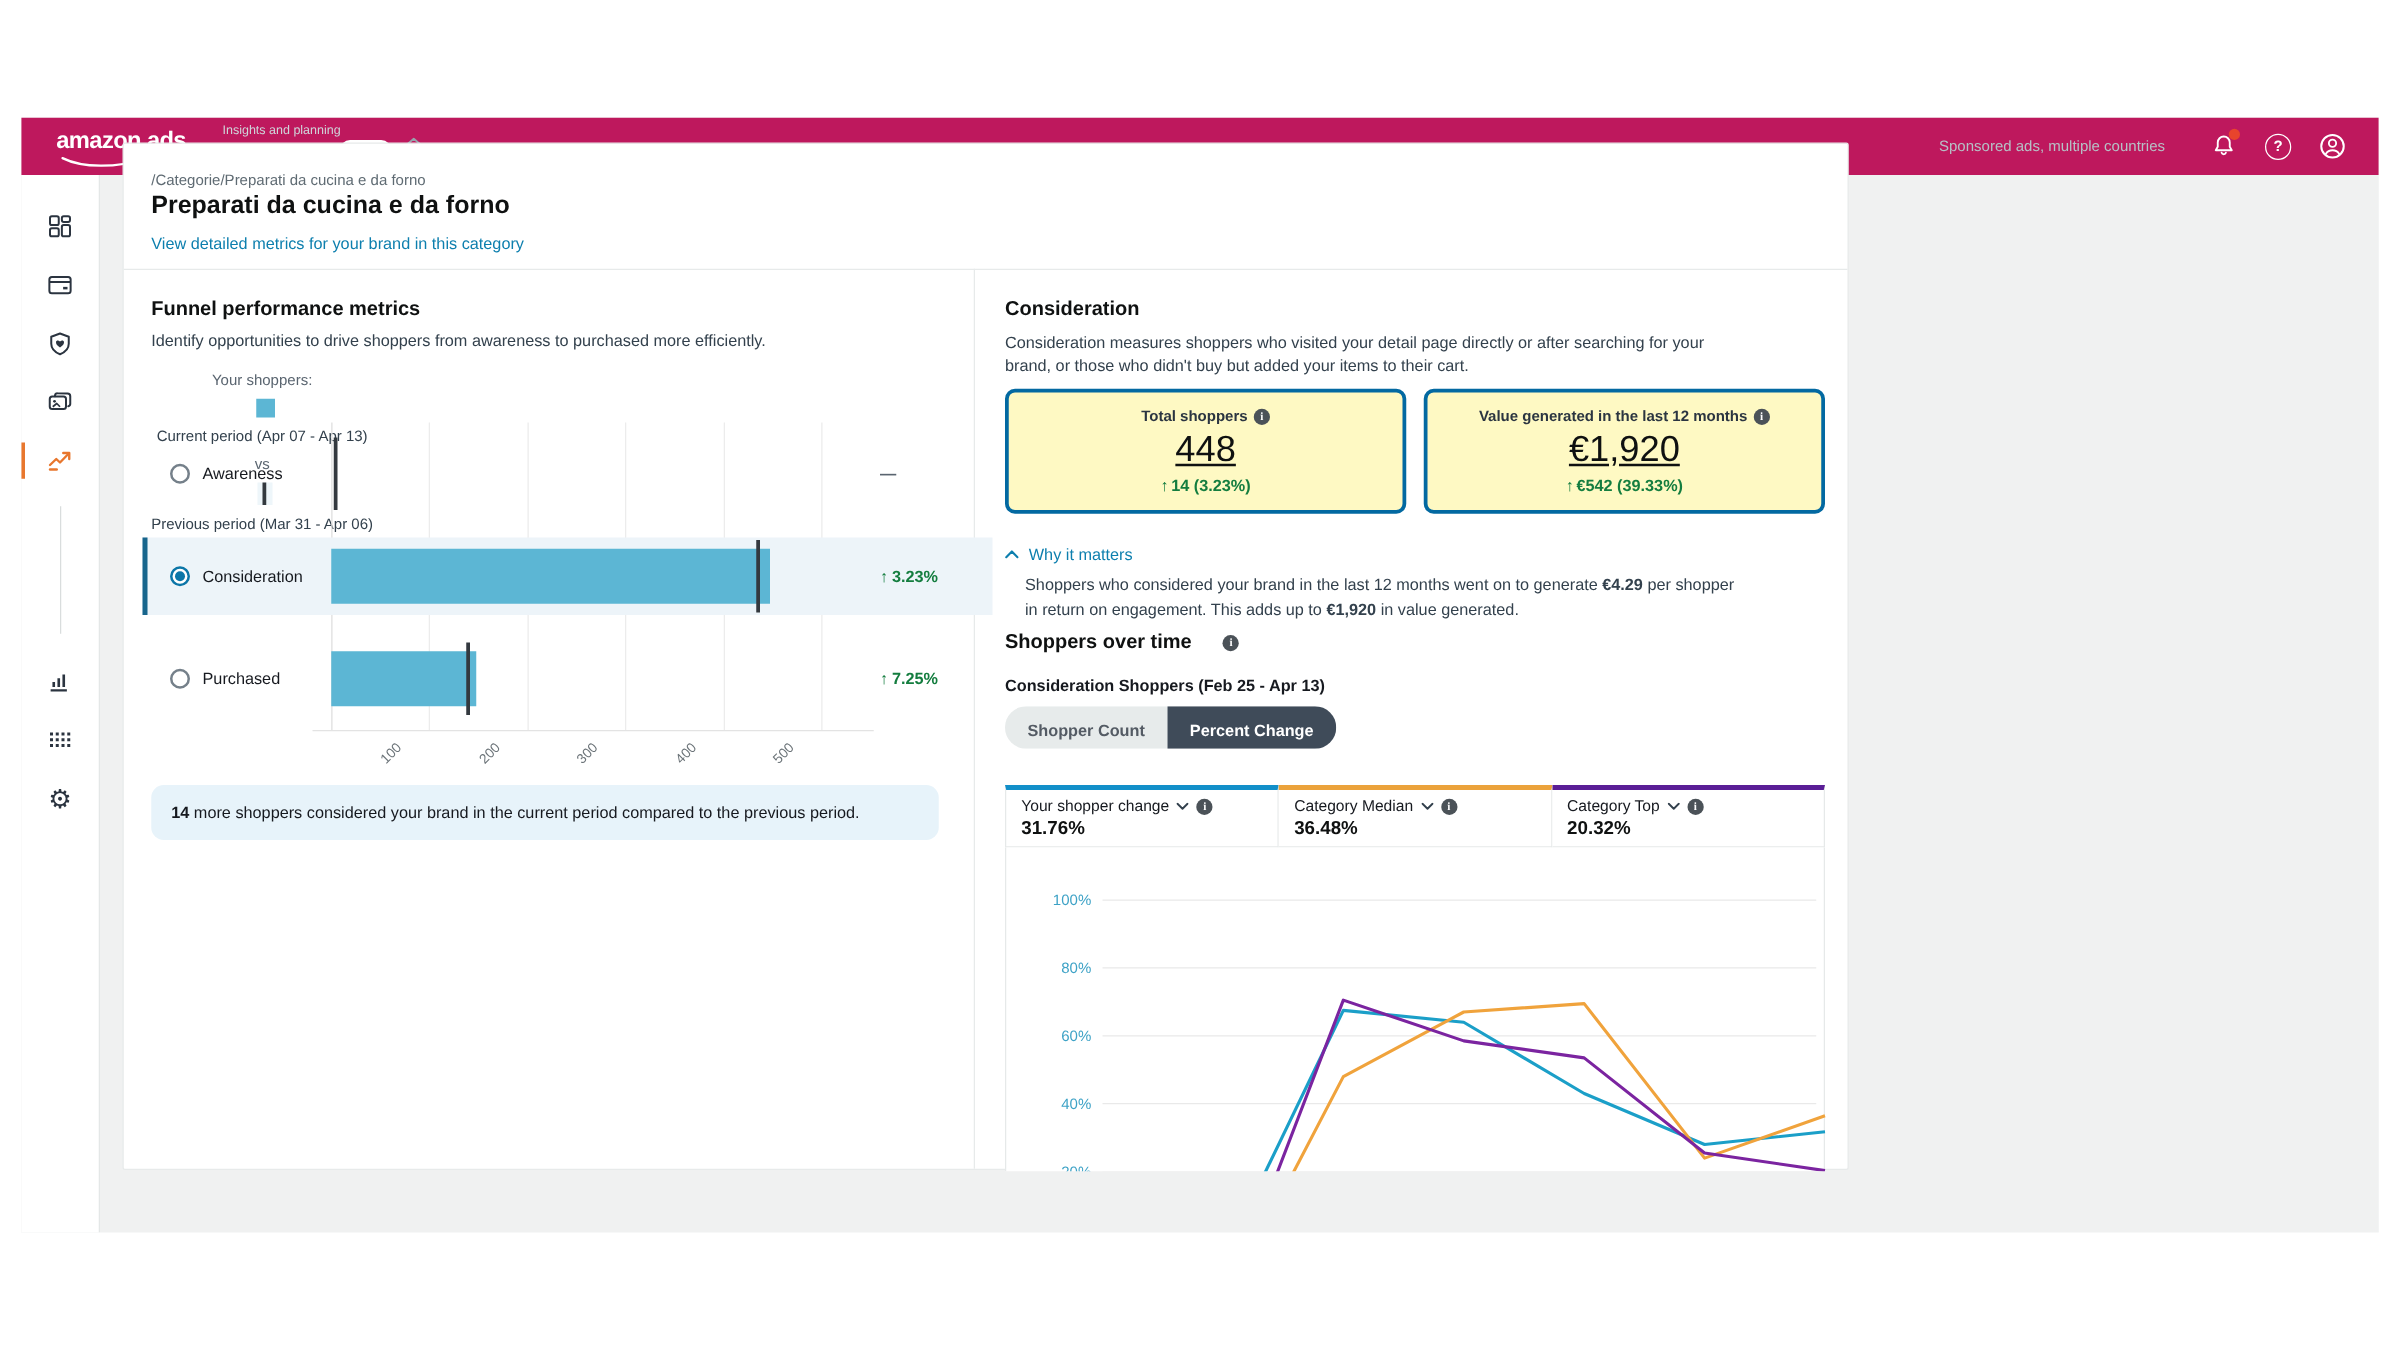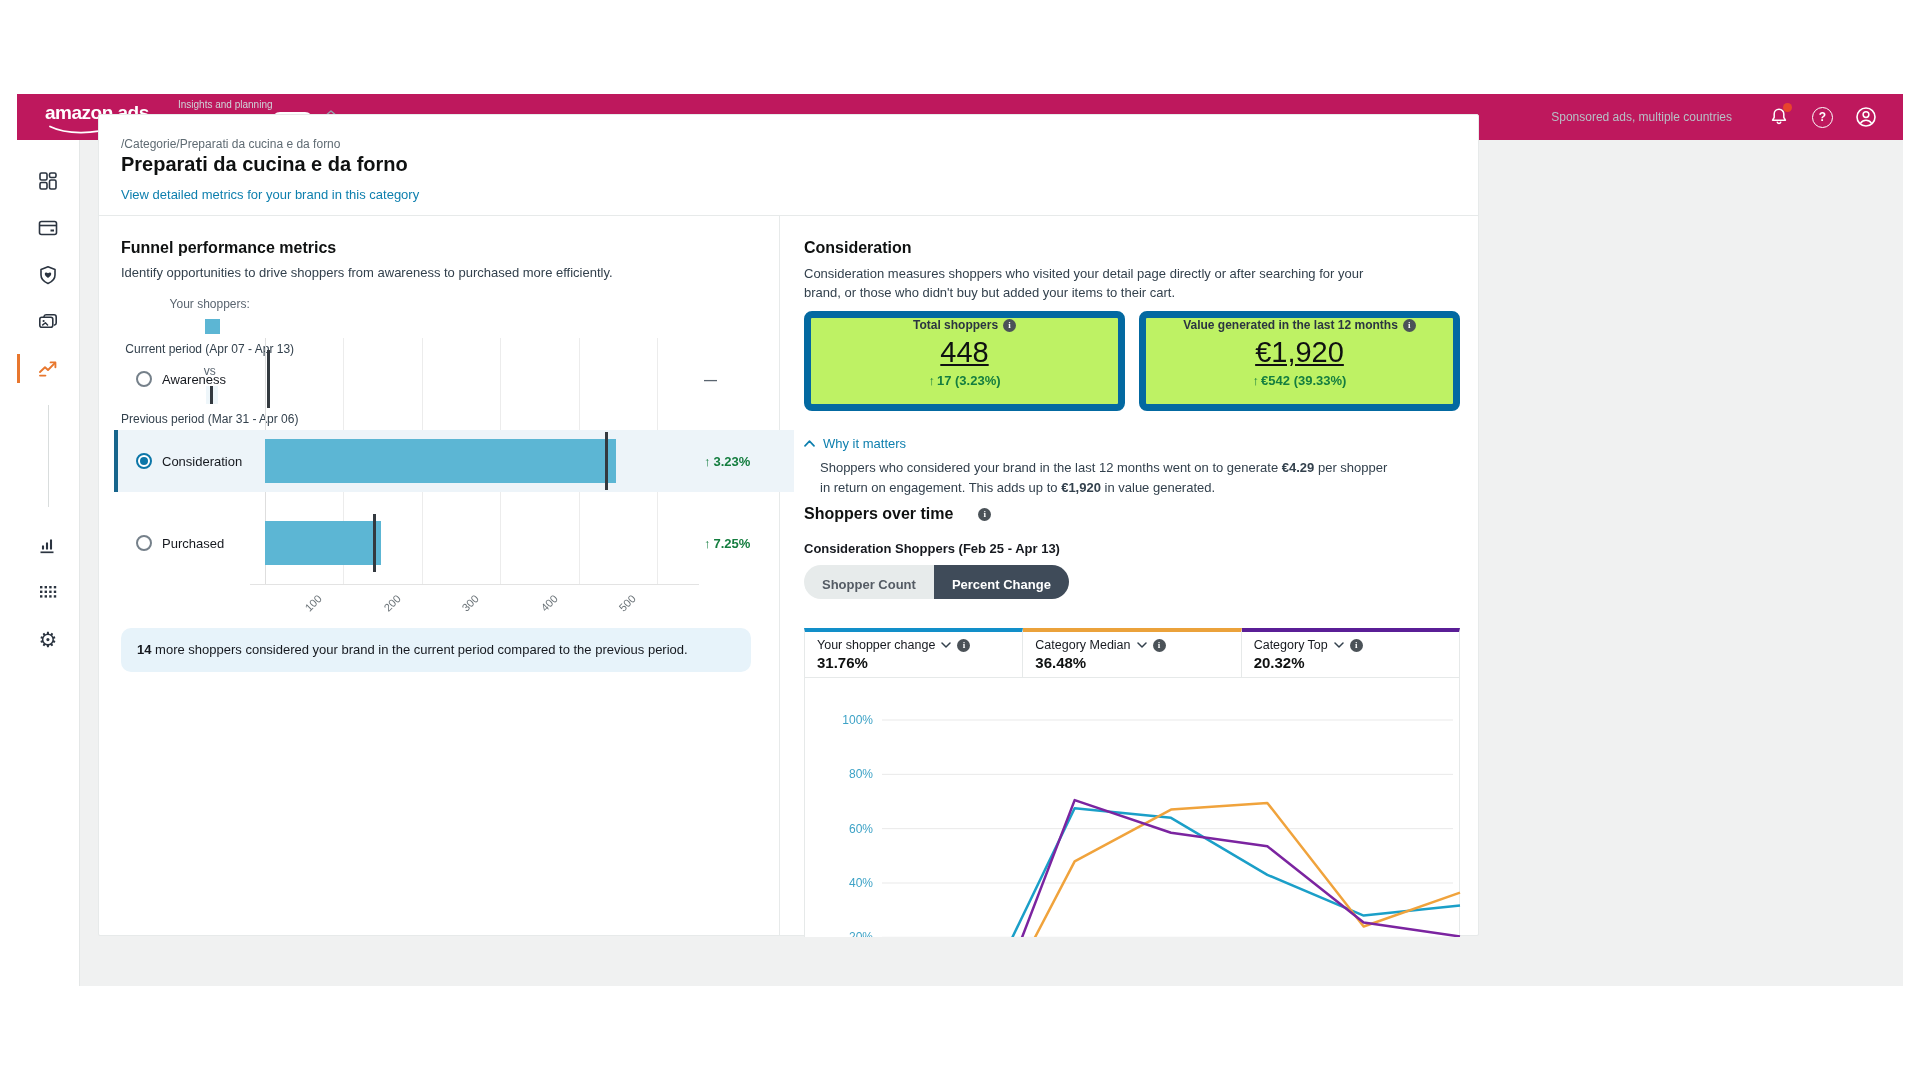--- a/index.html
+++ b/index.html
@@ -69,21 +69,21 @@
   .axis-line { position:absolute; left:151px; top:369px; width:449px; height:1px; background:#e3e3e3; }
   .x-ticks { position:absolute; left:0; top:0; }
   .xtick { position:absolute; font-size:11px; color:#6b7378; transform:rotate(-45deg); }
   .infobox { position:absolute; left:22px; top:413px; width:630px; height:44px; background:#e7f3fa; border-radius:10px; font-size:13px; color:#16191f; line-height:44px; padding-left:16px; }
 
   
   .right-col { position:absolute; left:681px; top:100px; width:700px; bottom:0; }
   .right-col .sec-title { position:absolute; left:24px; top:24px; }
   .cons-desc { position:absolute; left:24px; top:50px; width:575px; font-size:13px; color:#33414d; line-height:1.45; }
   .metric-cards { position:absolute; left:24px; top:96px; display:flex; gap:14px; }
-  .m-card { width:321px; height:100px; background:#bef264; border:7px solid #0369a1; border-radius:8px; text-align:center; }
+  .m-card { width:321px; height:100px; background:#fef9c3; border:3px solid #0369a1; border-radius:8px; text-align:center; padding-top:12px; }
   .m-label { font-size:12px; font-weight:bold; color:#2b3541; display:flex; align-items:center; justify-content:center; gap:5px; }
   .m-value { font-size:29px; color:#0f1111; margin-top:4px;text-decoration:underline; }
   .m-delta { font-size:13px; font-weight:bold; color:#147d3f; margin-top:4px; }
   .m-delta .arr { margin-right:2px; }
   .info-dot { display:inline-flex; width:13px; height:13px; border-radius:50%; background:#4b5258; color:#fff; font-size:9px; font-weight:bold; align-items:center; justify-content:center; font-family:"Liberation Serif", serif; cursor:pointer; }
   .why-row { position:absolute; left:24px; top:221px; display:flex; align-items:center; gap:8px; font-size:13px; }
   .why-link { color:#0d7fae; cursor:pointer; }
   .why-text { position:absolute; left:40px; top:243px; width:570px; font-size:13px; color:#33414d; line-height:1.5; }
   .sot-head { position:absolute; left:24px; top:290px; display:flex; align-items:center; gap:25px; }
   .sot-sub { position:absolute; left:24px; top:326px; font-size:13px; font-weight:bold; color:#16191f; }
@@ -283,21 +283,21 @@
       <h2 class="sec-title">Consideration</h2>
       <p class="cons-desc">Consideration measures shoppers who visited your detail page directly or after searching for your brand, or those who didn't buy but added your items to their cart.</p>
 
       <div class="metric-cards">
         <div class="m-card">
           <div class="m-label">
               <span>Total shoppers</span>
               <span class="info-dot">i</span>
             </div>
           <div class="m-value">448</div>
-          <div class="m-delta"><span class="arr">↑</span><span>17 (3.23%)</span></div>
+          <div class="m-delta"><span class="arr">↑</span><span>14 (3.23%)</span></div>
         </div>
         <div class="m-card">
           <div class="m-label">
               <span>Value generated in the last 12 months</span>
               <span class="info-dot">i</span>
             </div>
           <div class="m-value">€1,920</div>
           <div class="m-delta"><span class="arr">↑</span><span>€542 (39.33%)</span></div>
         </div>
       </div>

